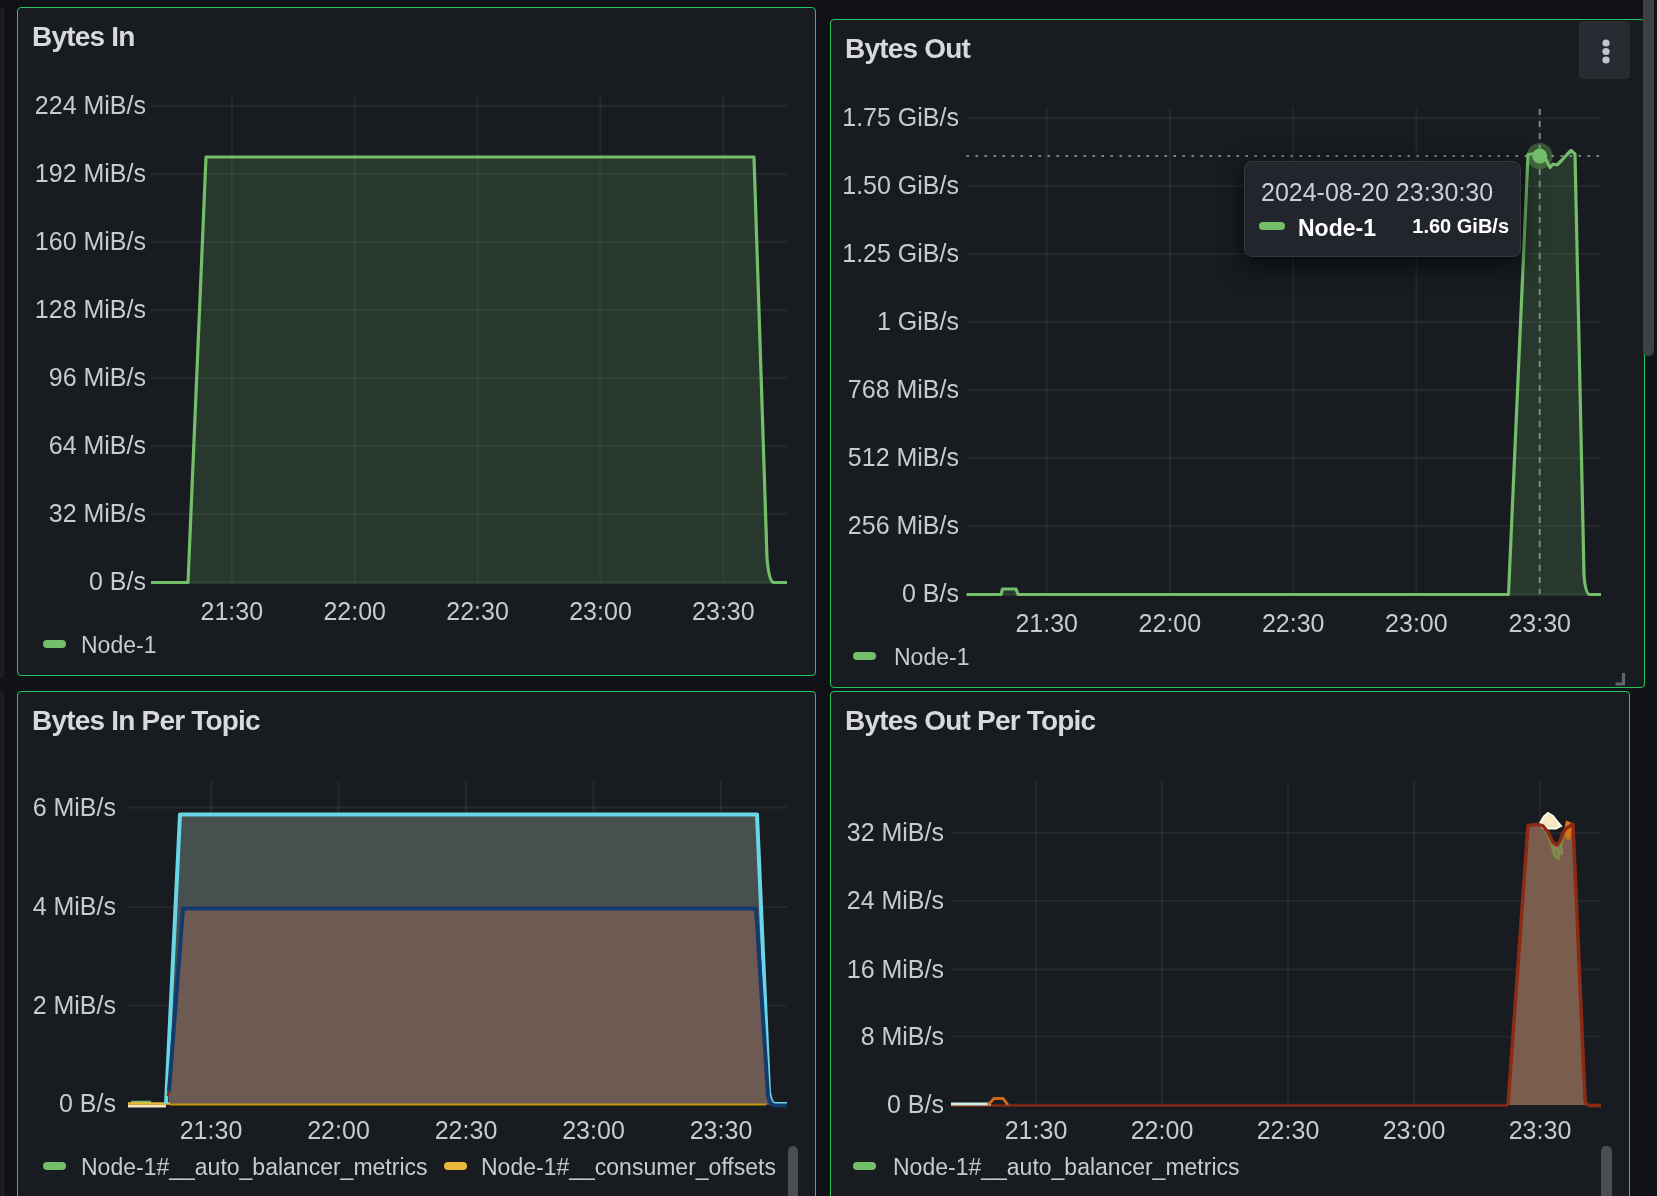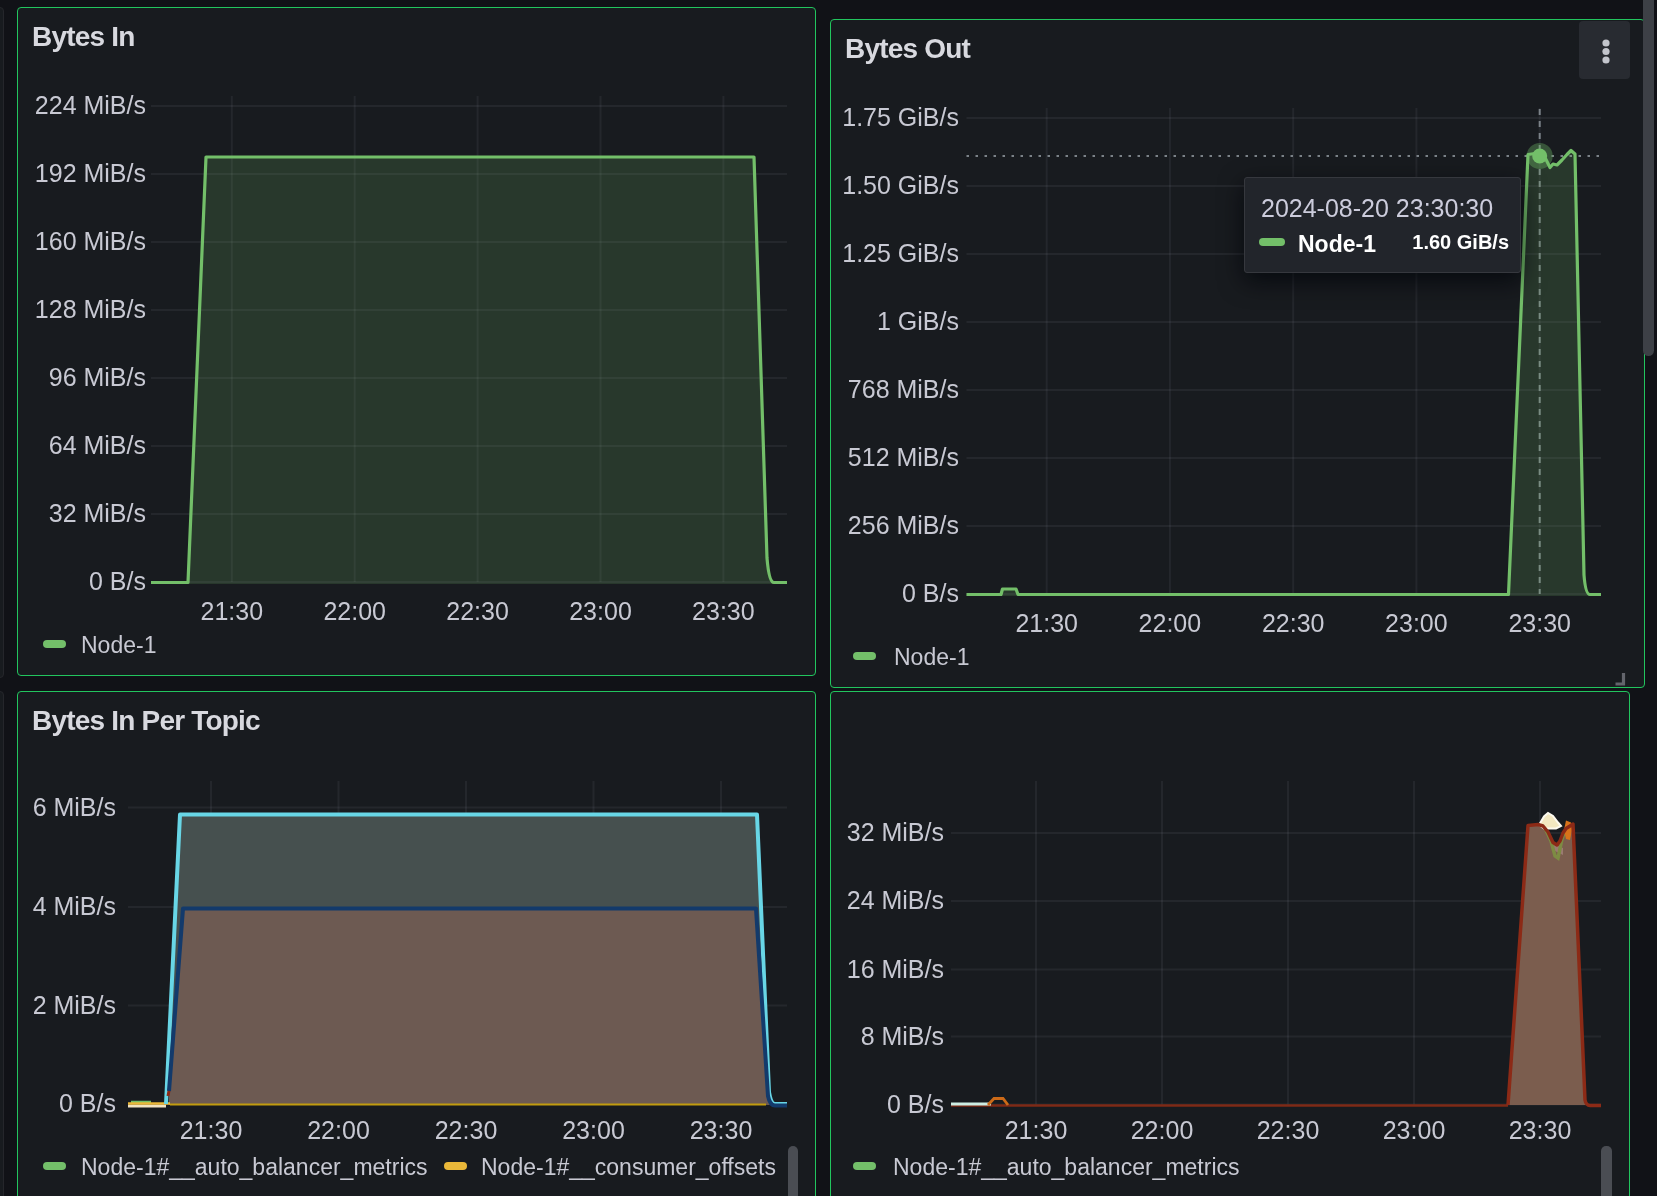--- a/index.html
+++ b/index.html
@@ -105,21 +105,21 @@
       <text class="leg" x="63" y="645">Node-1</text>
       <path d="M784.5,664 H792.5 V653" stroke="#63656c" stroke-width="3.2" fill="none"></path>
     </svg>
     <div id="kebab" style="position:absolute;left:748px;top:1px;width:51px;height:58px;background:#282b31;border-radius:4px;">
       <svg width="51" height="58" viewBox="0 0 51 58">
         <circle cx="27" cy="22" r="3.6" fill="#c3c5cc"></circle>
         <circle cx="27" cy="30.5" r="3.6" fill="#c3c5cc"></circle>
         <circle cx="27" cy="39" r="3.6" fill="#c3c5cc"></circle>
       </svg>
     </div>
-    <div id="tooltip" style="position:absolute;left:413px;top:157px;width:277px;height:96px;background:#22252b;border:1px solid #36383e;border-radius:3px;box-shadow:0 8px 24px rgba(1,4,9,0.75);box-sizing:border-box;">
+    <div id="tooltip" style="position:absolute;left:413px;top:141px;width:277px;height:96px;background:#22252b;border:1px solid #36383e;border-radius:8px;box-shadow:0 8px 24px rgba(1,4,9,0.75);box-sizing:border-box;">
       <div style="position:absolute;left:16px;top:16px;font-size:25px;color:#ccccdc;white-space:nowrap;">2024-08-20 23:30:30</div>
       <div style="position:absolute;left:14px;top:60px;width:26px;height:8px;border-radius:4px;background:#73bf69;"></div>
       <div style="position:absolute;left:53px;top:53px;font-size:23px;font-weight:700;color:#ffffff;white-space:nowrap;">Node-1</div>
       <div style="position:absolute;right:11px;top:53px;font-size:20px;font-weight:700;color:#ffffff;white-space:nowrap;">1.60 GiB/s</div>
     </div>
   </div>
 
   <div class="panel" id="p3" style="left:17px;top:691px;width:799px;height:669px;">
     <div class="ptitle">Bytes In Per Topic</div>
     <svg width="799" height="520" viewBox="0 0 799 520">
@@ -158,20 +158,21 @@
       <path d="M151,399 L165,216.5 H738 L750,404 Q752,413.5 757,413.5 H769" fill="none" stroke="#133a6b" stroke-width="4" stroke-linejoin="round"></path>
       <rect x="25" y="470" width="23" height="8" rx="4" fill="#73bf69"></rect>
       <text class="leg" x="63" y="483">Node-1#__auto_balancer_metrics</text>
       <rect x="426" y="470" width="23" height="8" rx="4" fill="#eab839"></rect>
       <text class="leg" x="463" y="483">Node-1#__consumer_offsets</text>
     </svg>
     <div style="position:absolute;left:770px;top:454px;width:10px;height:60px;background:#4a4d53;border-radius:5px;"></div>
   </div>
 
   <div class="panel" id="p4" style="left:830px;top:691px;width:800px;height:669px;">
+    <div class="ptitle">Bytes Out Per Topic</div>
     <svg width="800" height="520" viewBox="0 0 800 520">
       <g stroke="rgba(204,204,220,0.07)" stroke-width="2">
         <line x1="120" y1="141" x2="770" y2="141"></line>
         <line x1="120" y1="209" x2="770" y2="209"></line>
         <line x1="120" y1="277.5" x2="770" y2="277.5"></line>
         <line x1="120" y1="344.5" x2="770" y2="344.5"></line>
         <line x1="120" y1="412.5" x2="770" y2="412.5"></line>
         <line x1="205" y1="89" x2="205" y2="412.5"></line>
         <line x1="331" y1="89" x2="331" y2="412.5"></line>
         <line x1="457" y1="89" x2="457" y2="412.5"></line>

